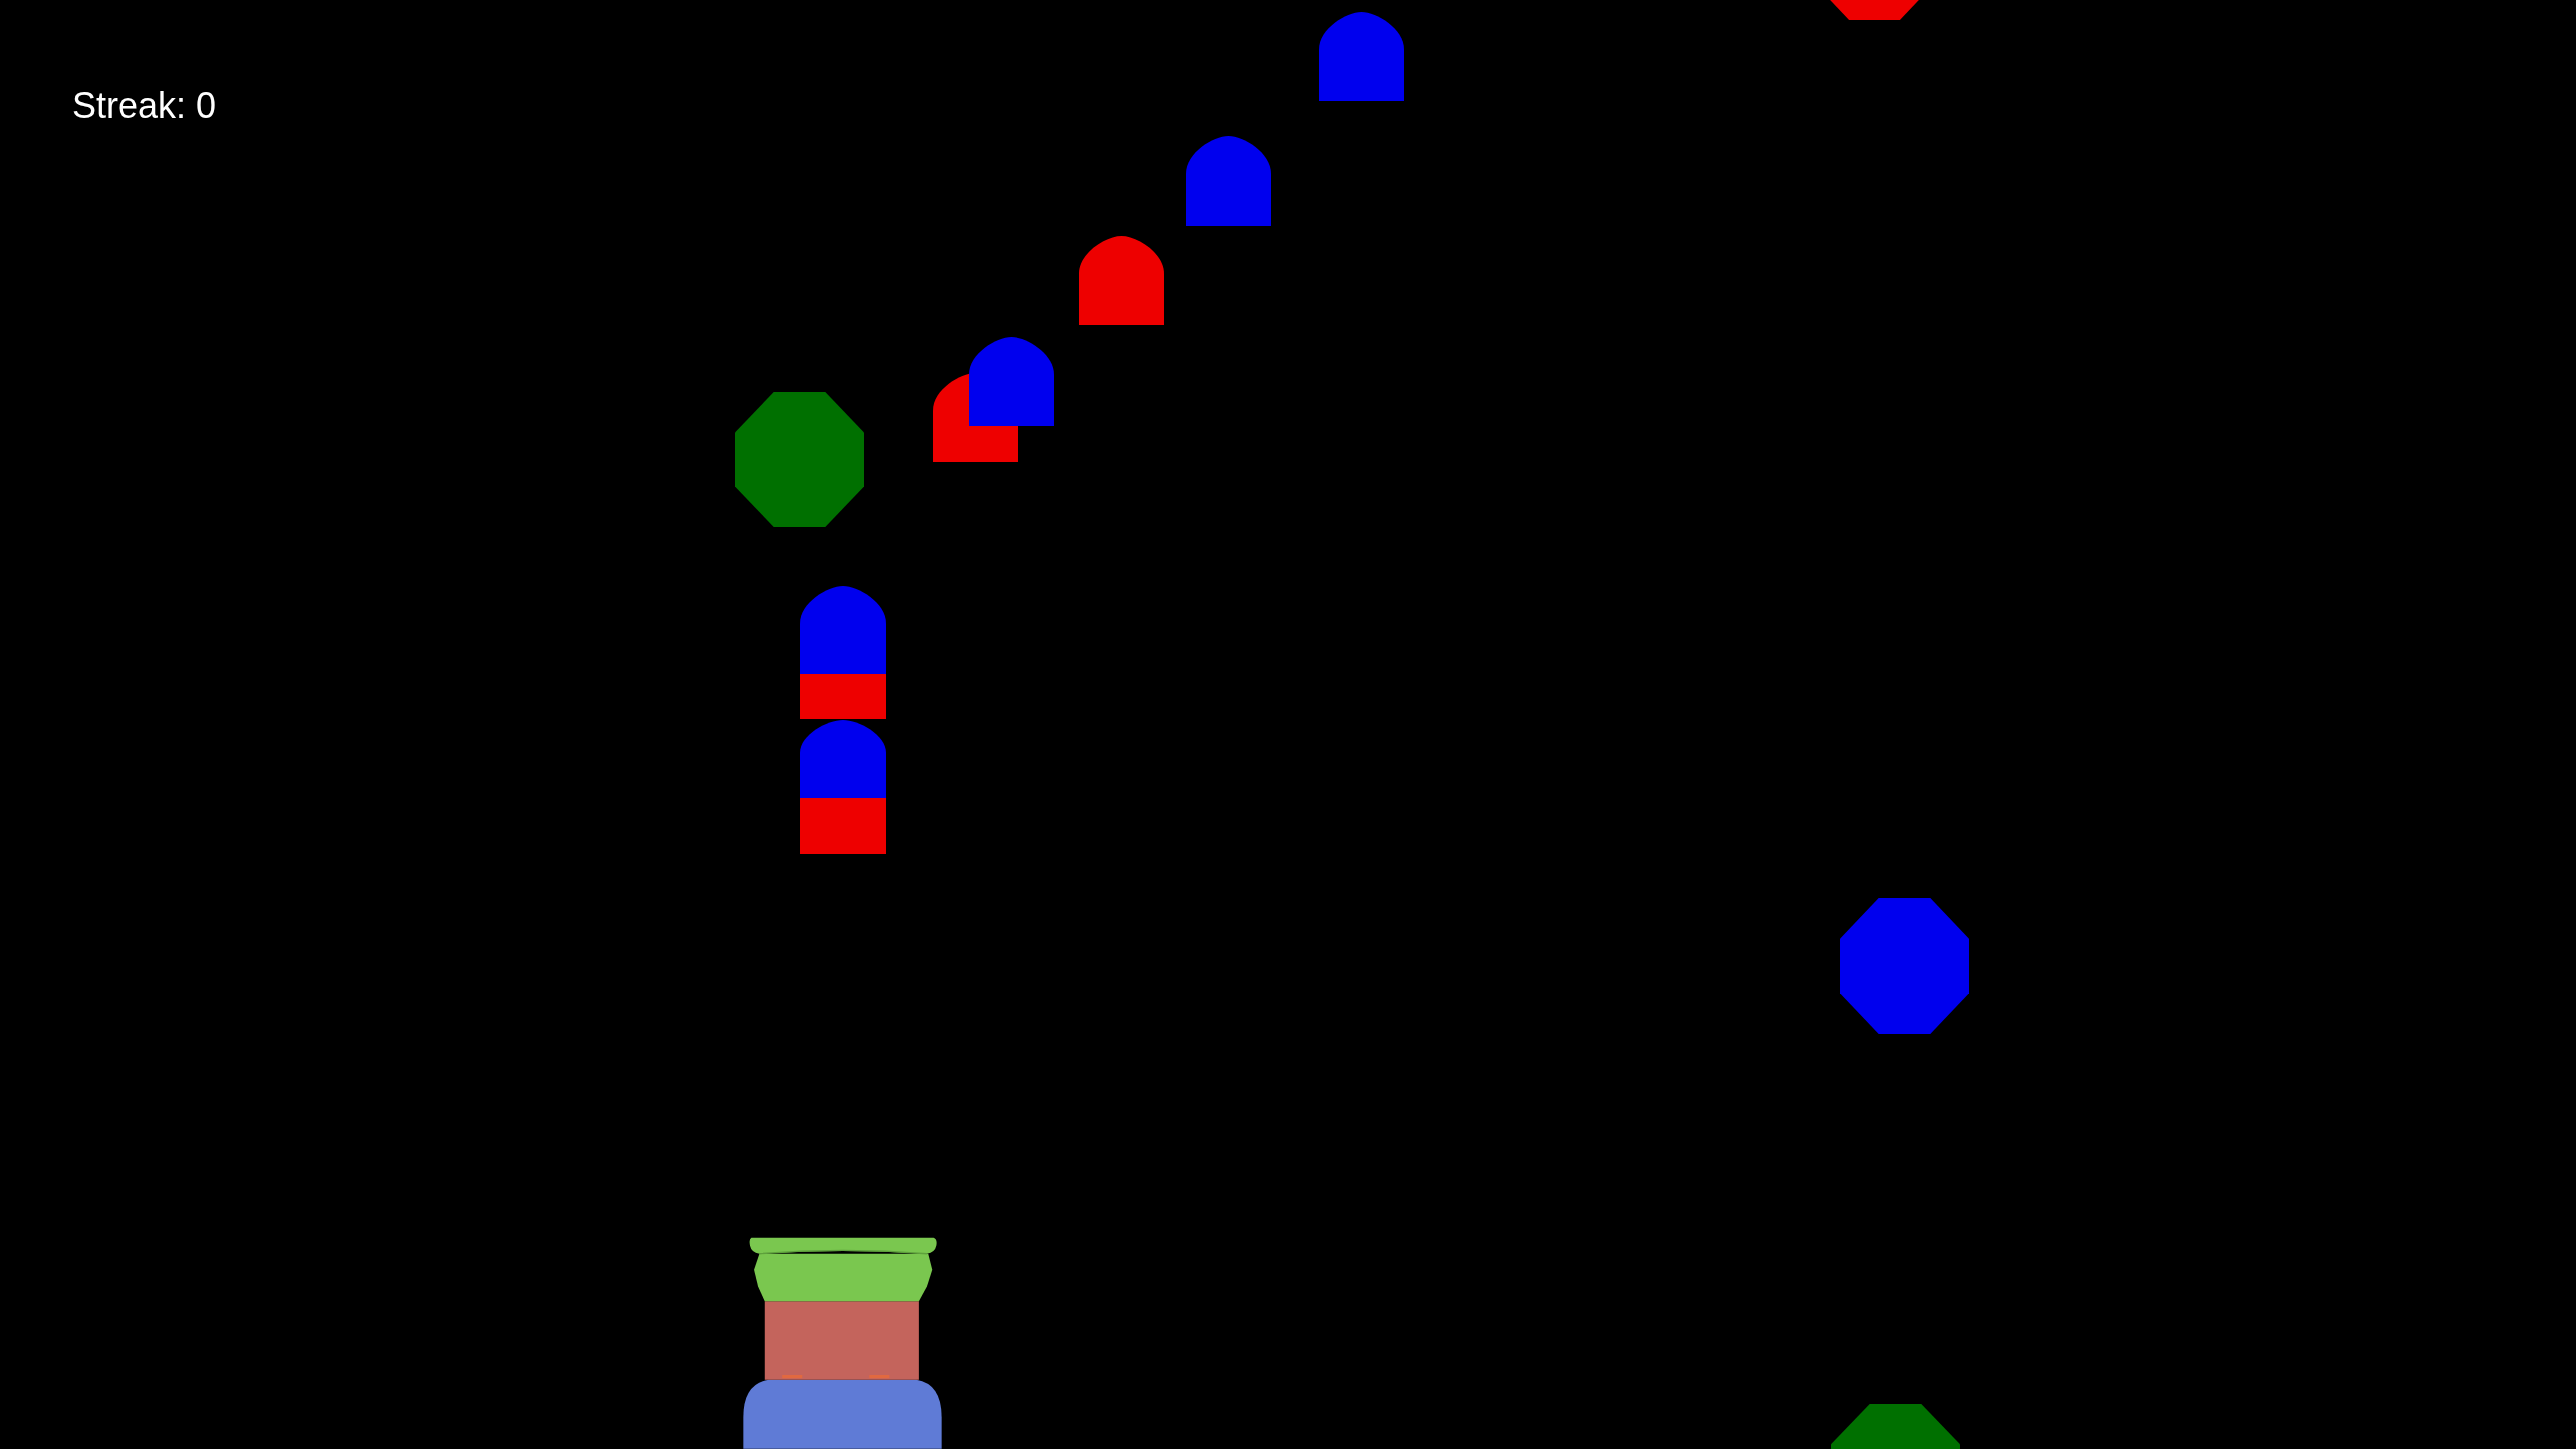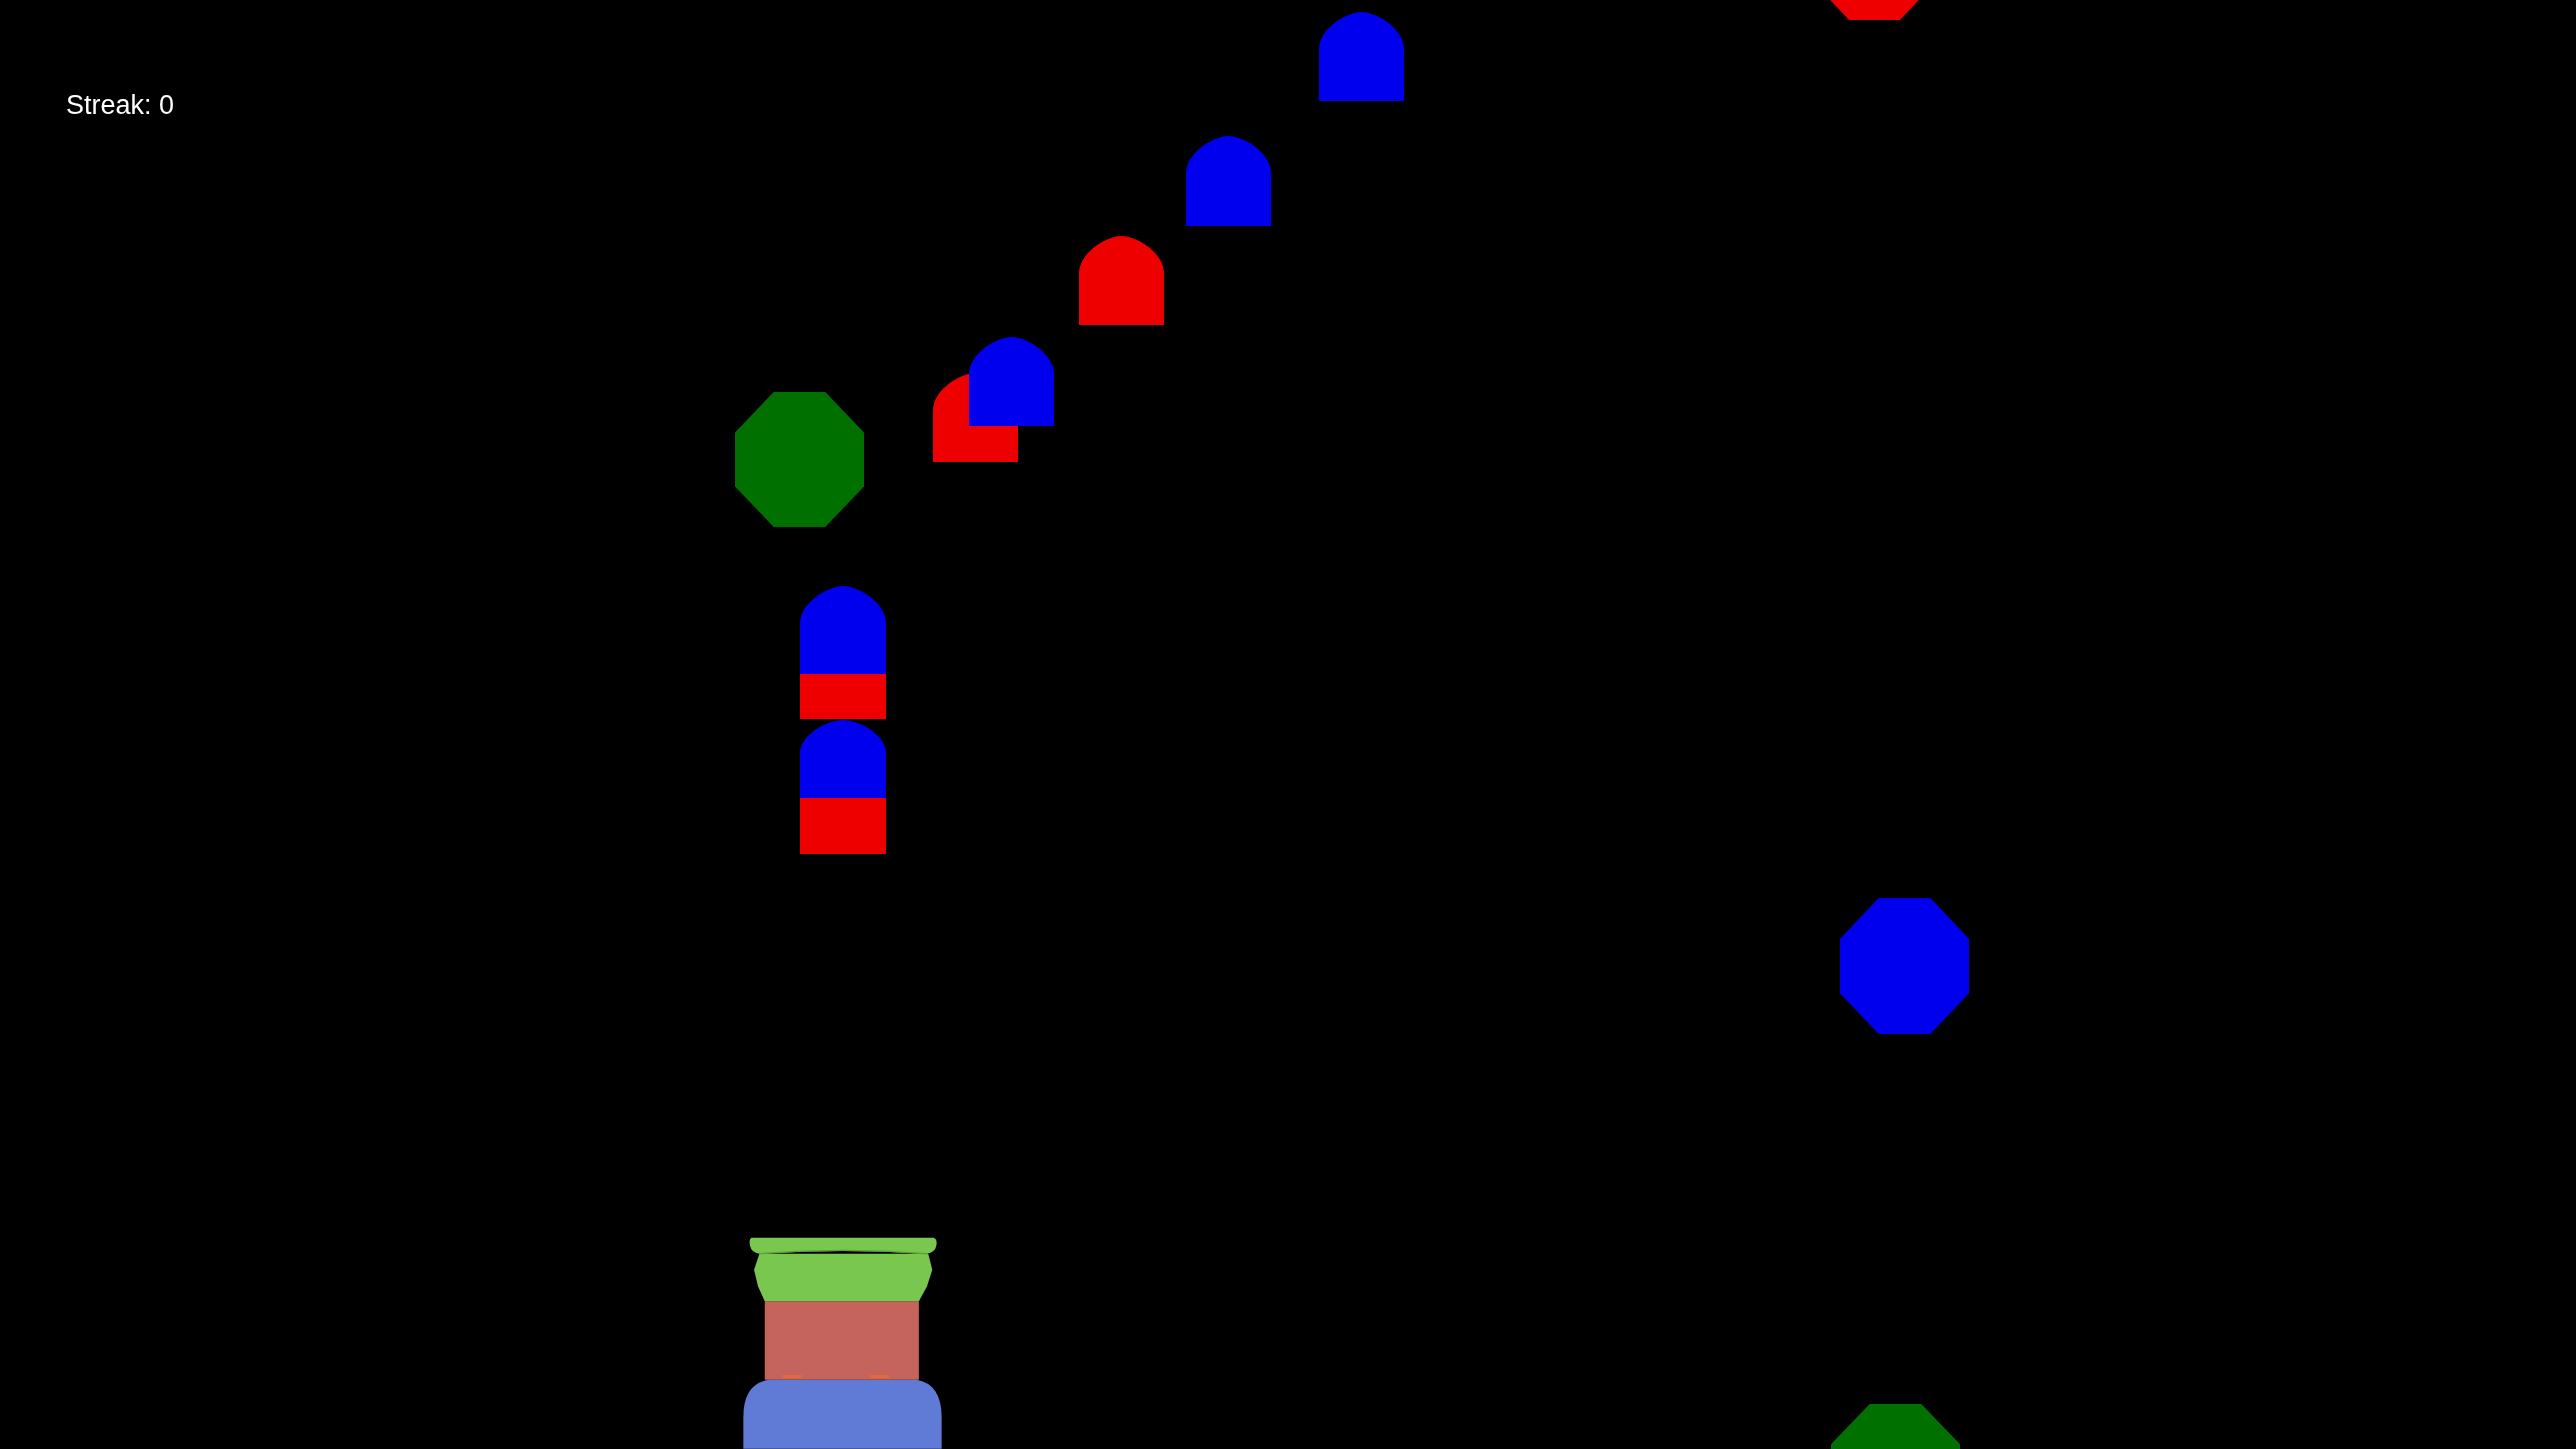--- a/index.html
+++ b/index.html
@@ -1,17 +1,17 @@
 <!DOCTYPE html>
 <html style="font-size:10.7px"><head>
 <meta charset="utf-8">
 <style>
   html, body { margin:0; padding:0; background:#000; }
   body { width:2576px; height:1449px; position:relative; overflow:hidden; font-family:"Liberation Sans", sans-serif; }
-  .hud { position:absolute; left:66px; top:82px; color:#fff; font-size:27px; line-height:47px; white-space:nowrap; }
+  .hud { position:absolute; left:72px; top:82px; color:#fff; font-size:36px; line-height:47px; white-space:nowrap; }
   .obj { position:absolute; display:block; }
   .obj svg { width:100%; height:100%; display:block; }
   .player { position:absolute; left:742px; top:1236px; width:201px; height:213px; }
 </style>
 </head>
 <body>
 
 <div class="hud">Streak: 0</div>
 
 <div id="playfield">

